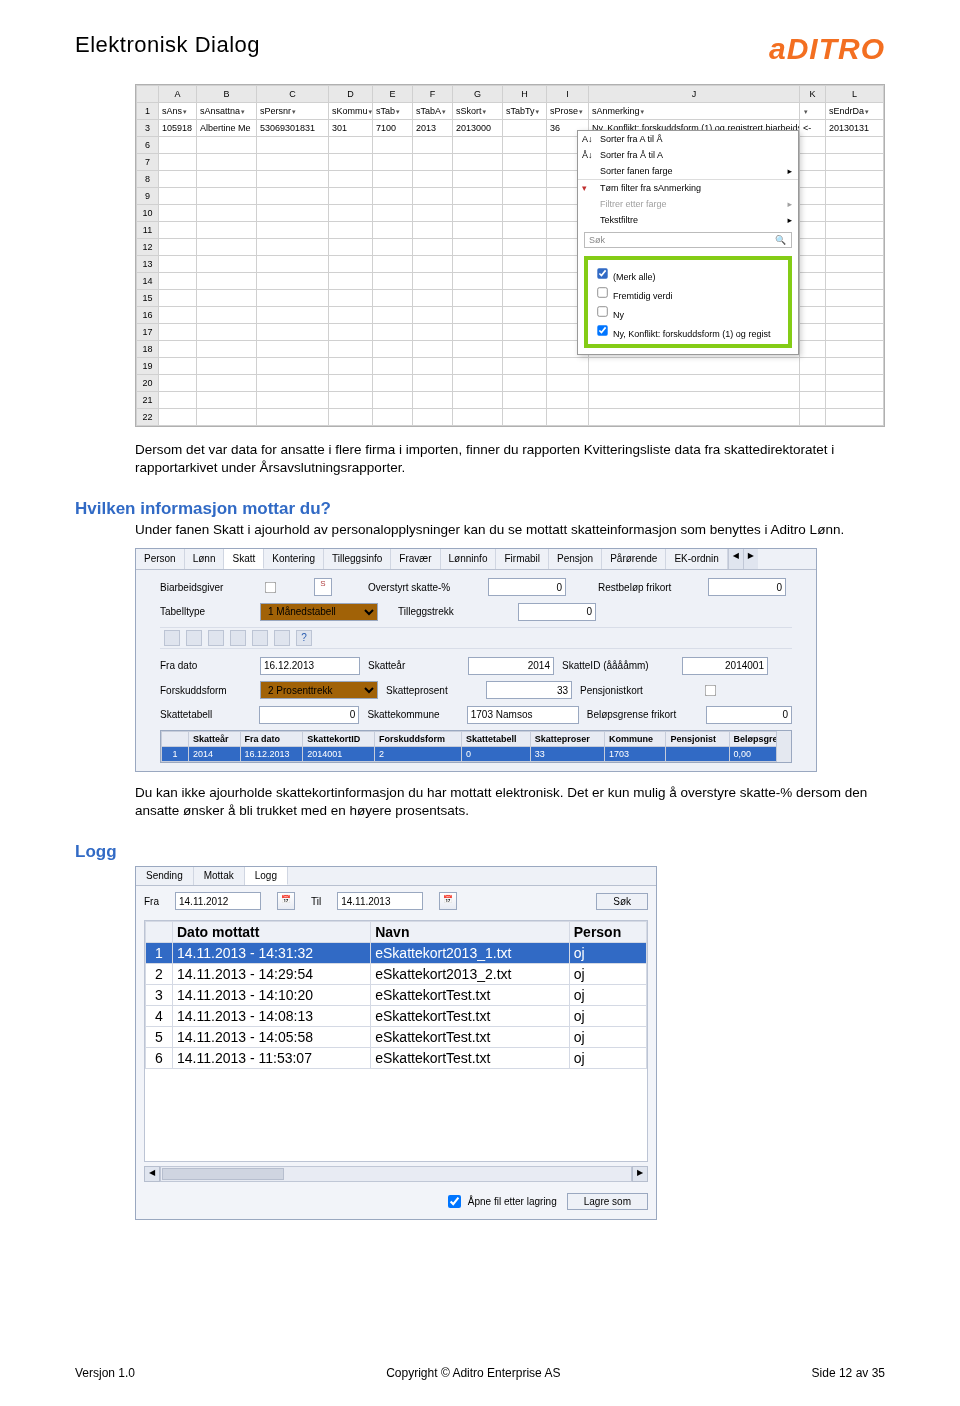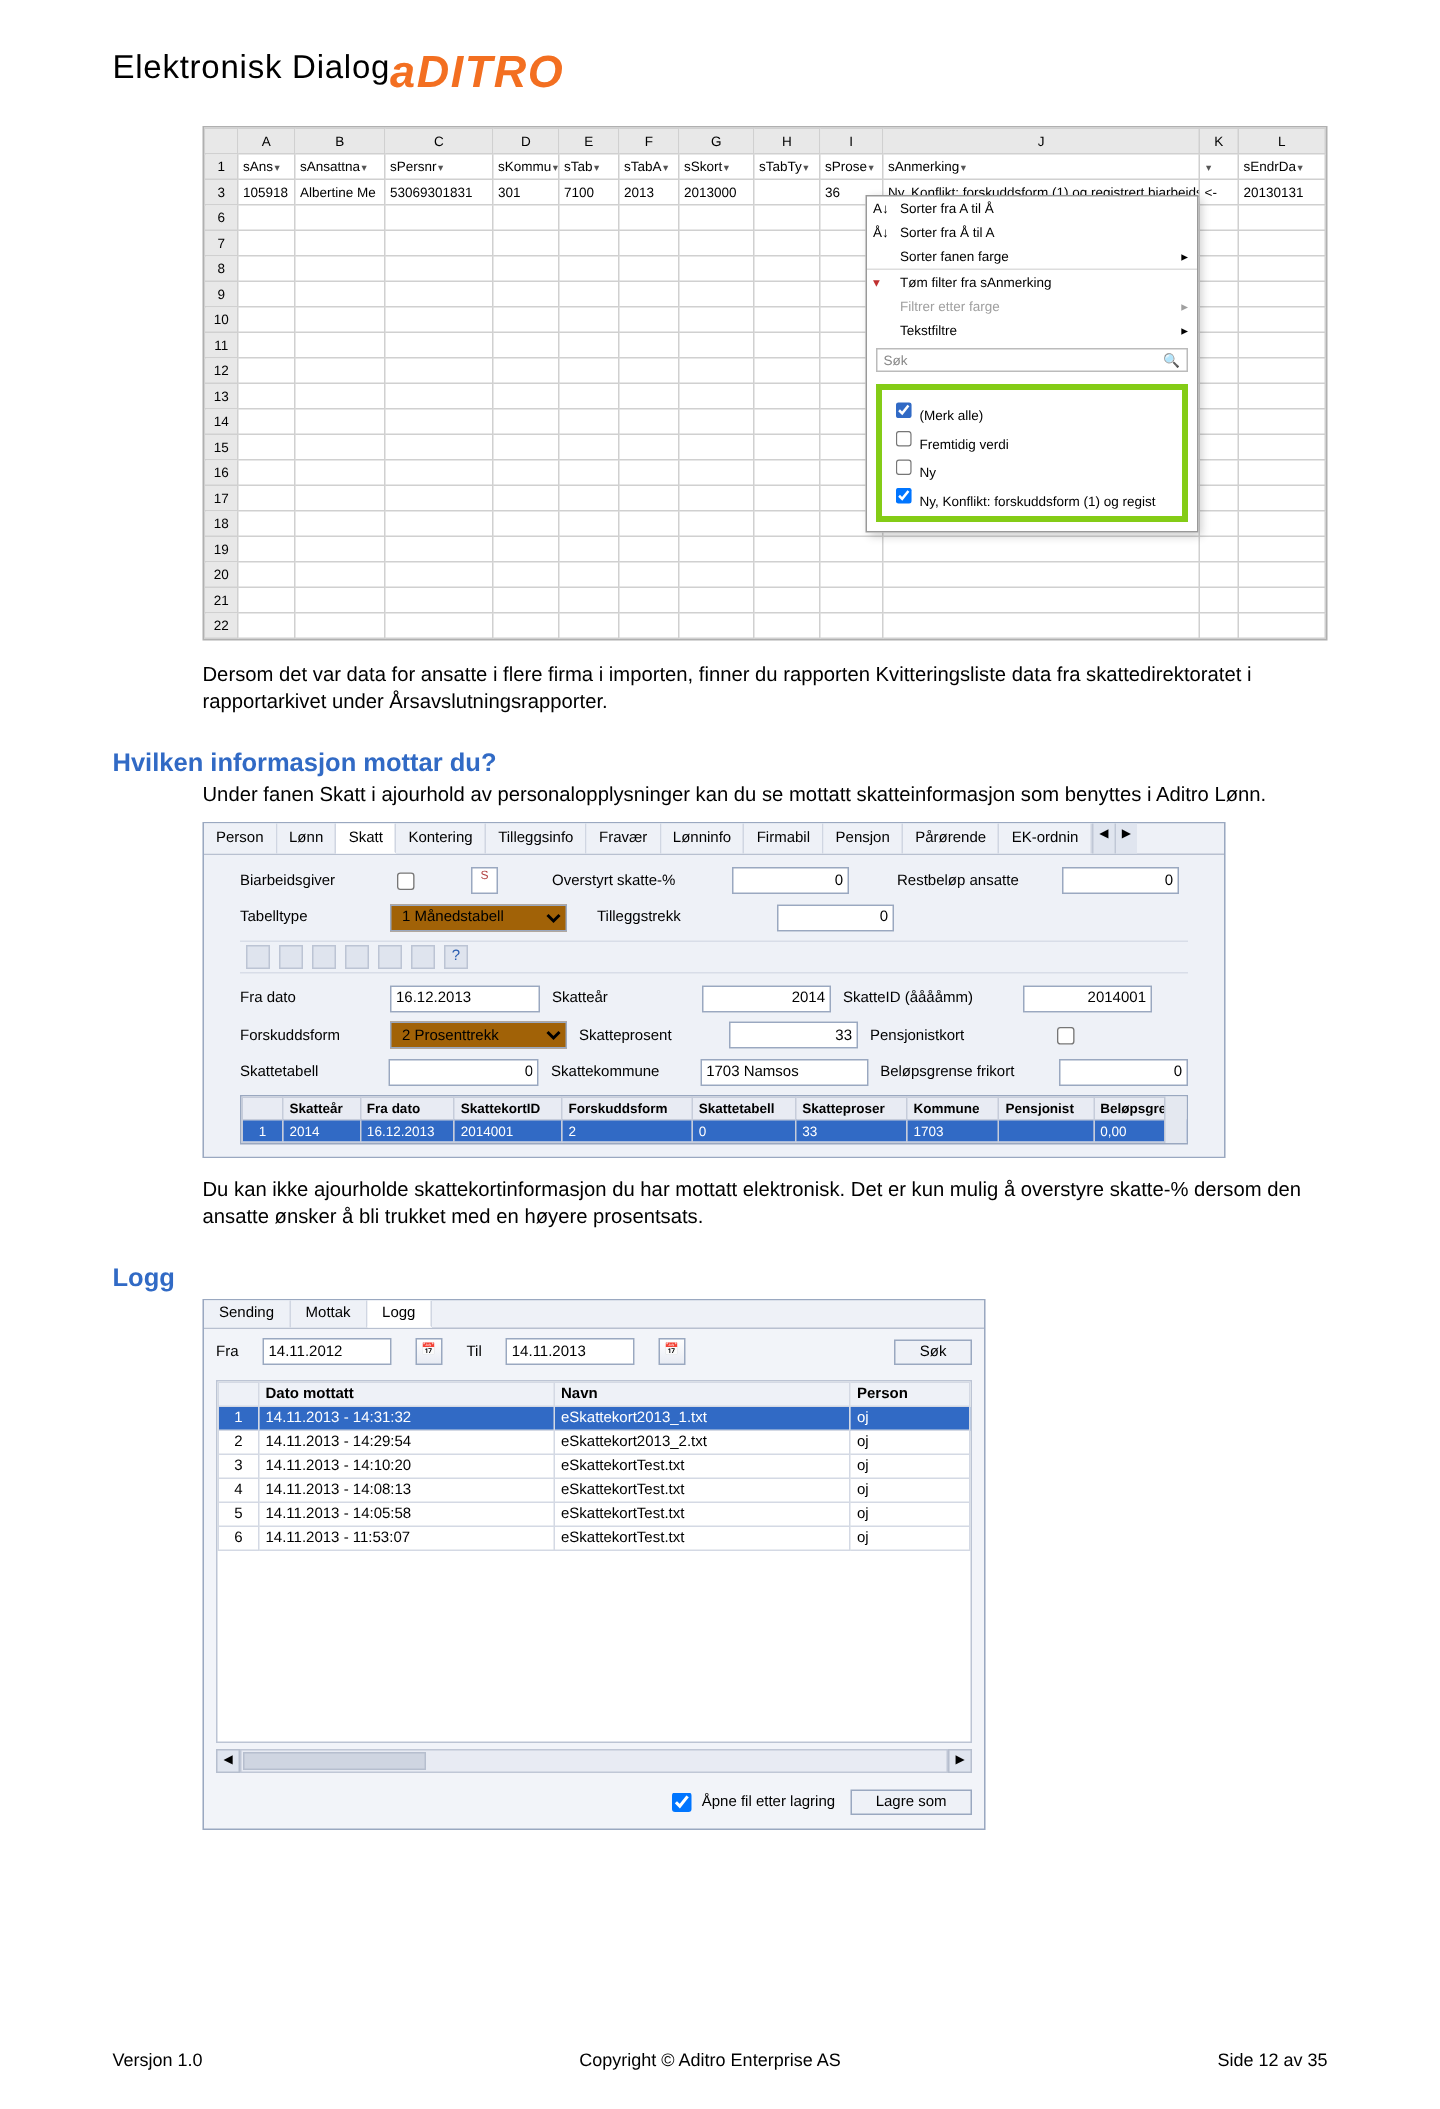--- a/index.html
+++ b/index.html
@@ -11,21 +11,21 @@
     height: 1406px;
     position: relative;
     box-sizing: border-box;
   }
   .page {
     padding: 32px 75px 20px 75px;
     box-sizing: border-box;
   }
   .header {
     display: flex;
-    justify-content: flex-start;
+    justify-content: space-between;
     align-items: flex-start;
     margin-bottom: 18px;
   }
   .title {
     font-size: 22px;
     font-weight: normal;
     letter-spacing: .5px;
   }
   .logo {
     color: #F36F21;
@@ -135,21 +135,21 @@
     background: #f2f4f9;
     font-size: 10px;
     margin: 4px 0 0 60px;
     width: 520px;
   }
   .logg .tabs .tab { padding:3px 10px; }
   .logg .top { padding:6px 8px; display:flex; align-items:center; gap:16px; }
   .logg input[type=text]{ background:#fff; border:1px solid #9aa8c0; height:16px; padding:0 3px; font-size:10px; width:78px;}
   .logg button { background:#eef1f7; border:1px solid #9aa8c0; font-size:10px; padding:2px 16px; }
   .logg .grid { border:1px solid #bcc4d4; margin:4px 8px 4px 8px; background:#fff; height:240px; position:relative; overflow:hidden;}
-  .logg .grid table { border-collapse:collapse; width:100%; font-size:10px;}
+  .logg .grid table { border-collapse:collapse; width:100%; font-size:14px;}
   .logg .grid th, .logg .grid td { border:1px solid #d4d9e4; padding:2px 4px; text-align:left; white-space:nowrap;}
   .logg .grid th { background:#eef1f7;}
   .logg .grid tr.sel td { background:#316ac5; color:#fff; }
   .logg .grid td:first-child, .logg .grid th:first-child{ width:18px; text-align:center;}
   .logg .scrollbar{ display:flex; justify-content:space-between; margin:0 8px 6px 8px;}
   .logg .scrollbar .track{ flex:1; height:14px; background:#e8ebf3; border:1px solid #c0c7d6; display:flex; align-items:center;}
   .logg .scrollbar .btn{ width:14px;height:14px;background:#e0e5ef;border:1px solid #b6bece;text-align:center;font-size:8px;line-height:12px;}
   .logg .scrollbar .thumb{ width:120px; height:10px; background:#cfd5e1; margin-left:1px; border:1px solid #b6bece;}
   .logg .footer { display:flex; justify-content:flex-end; gap:10px; padding:4px 8px 8px 8px; align-items:center;}
   .logg .footer label{ display:flex; align-items:center; gap:4px; }
@@ -543,21 +543,21 @@
     <div class="panel">
       <div class="row">
         <label>Biarbeidsgiver</label>
         <input type="checkbox" style="">
         <span style="width:18px"></span>
         <span style="width:16px;height:16px;border:1px solid #9aa8c0;background:#fff;text-align:center;font-size:8px;color:#b04040;">S</span>
         <span style="width:20px"></span>
         <label style="width:112px">Overstyrt skatte-%</label>
         <input type="text" style="width: 70px; text-align: right;" value="0">
         <span style="width:16px"></span>
-        <label style="width:102px">Restbeløp ansatte</label>
+        <label style="width:102px">Restbeløp frikort</label>
         <input type="text" style="width: 70px; text-align: right;" value="0">
       </div>
       <div class="row">
         <label>Tabelltype</label>
         <select style="width:118px"><option>1 Månedstabell</option></select>
         <span style="width:4px"></span>
         <label style="width:112px">Tilleggstrekk</label>
         <input type="text" style="width: 70px; text-align: right;" value="0">
       </div>
       <div class="toolbar">

